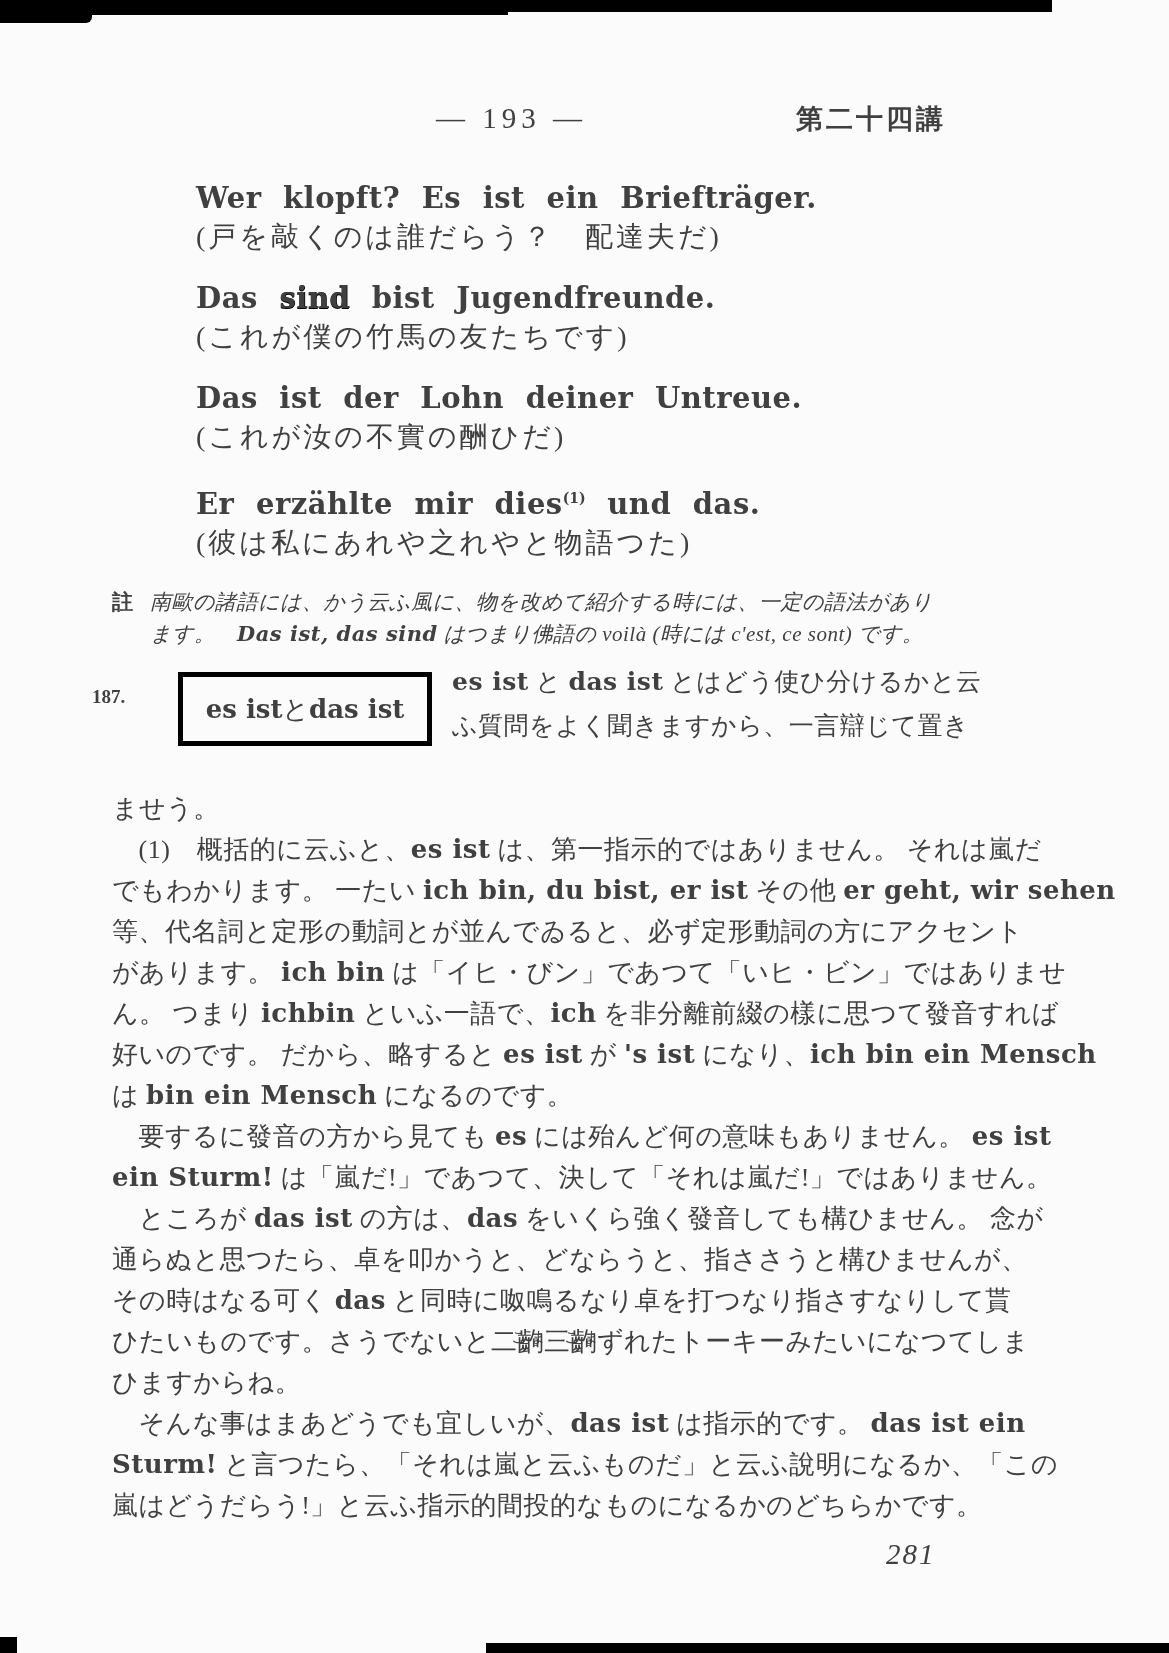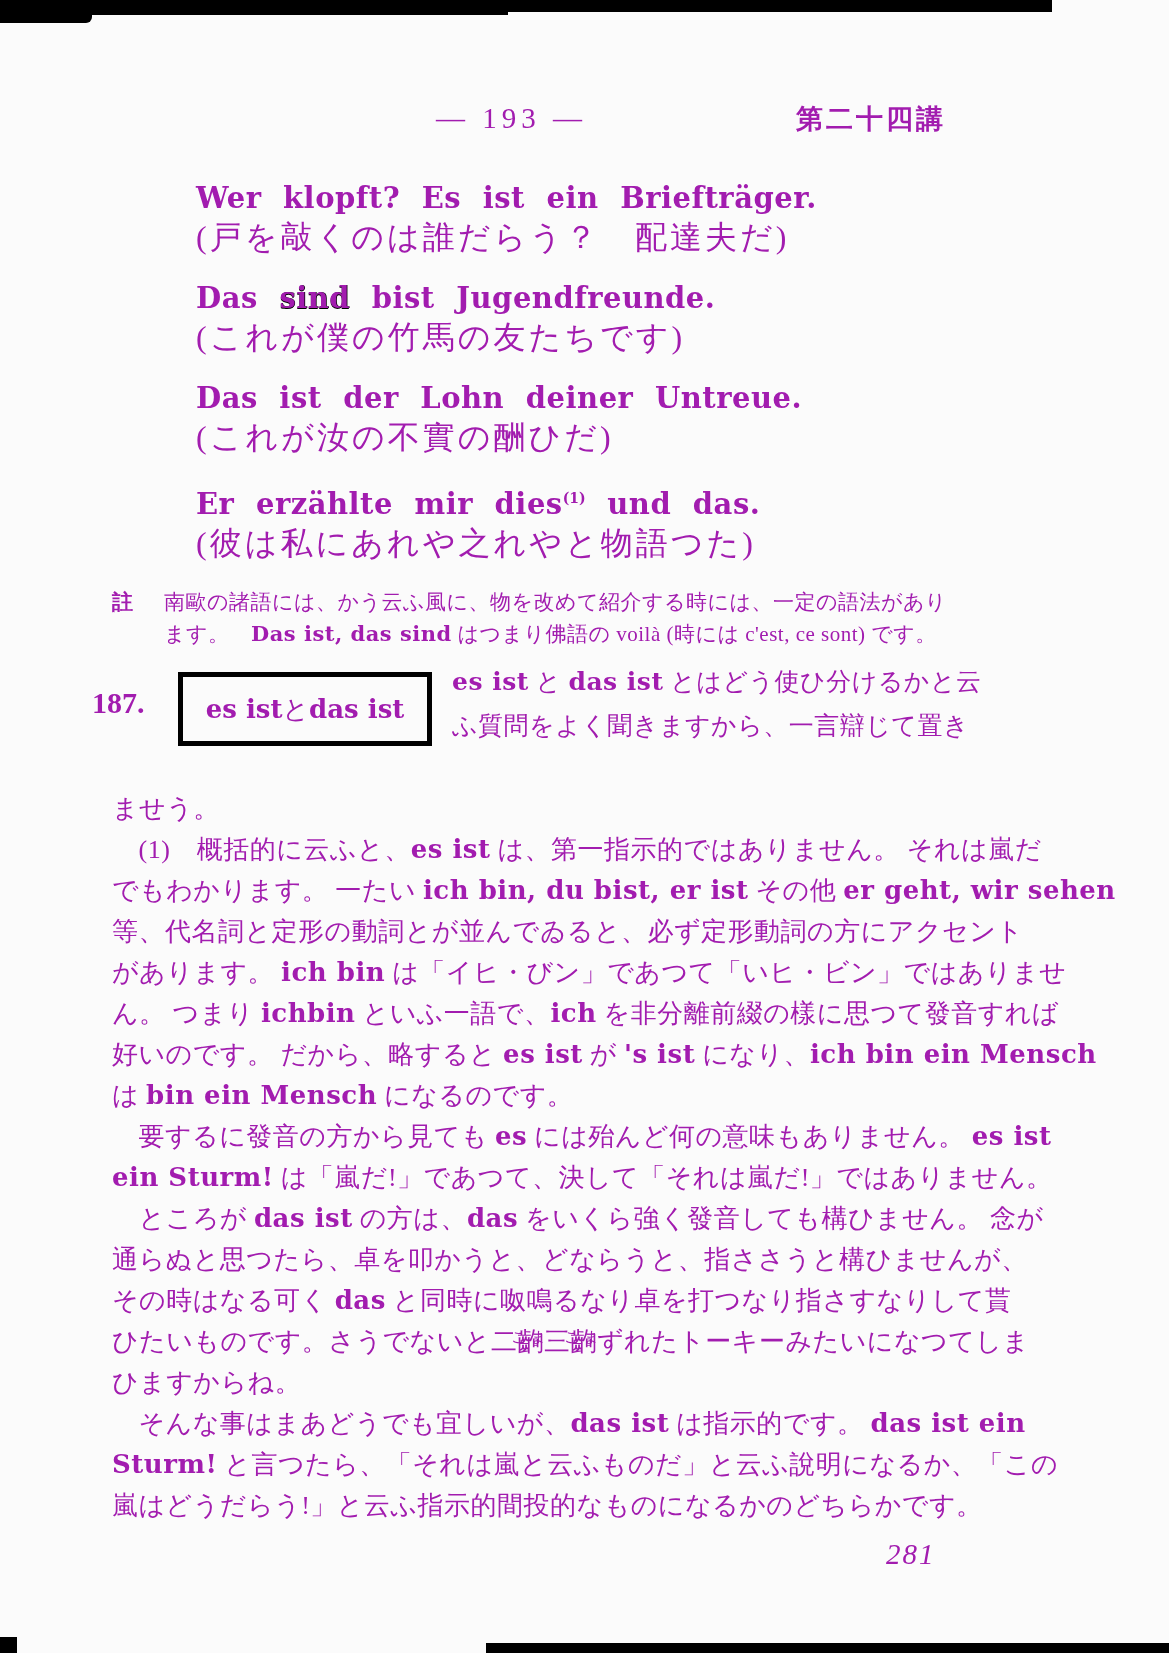--- a/index.html
+++ b/index.html
@@ -1,21 +1,21 @@
 <!DOCTYPE html>
 <html><head>
 <meta charset="utf-8">
 <style>
   html,body{margin:0;padding:0;background:#e8e8e8;}
   .page{
     position:relative;
     width:1169px;height:1653px;
     background:#fbfbfb;
     overflow:hidden;
-    color:#a21caf;
+    color:#404040;
     font-family:"Liberation Serif",serif;
   }
   
   .artifact{position:absolute;background:#000;}
   .top-bar{left:0;top:0;width:1052px;height:12px;}
   .top-blob{left:0;top:0;width:92px;height:23px;border-radius:0 0 6px 0;}
   .top-blob2{left:88px;top:0;width:420px;height:15px;}
   .bottom-bar{left:486px;top:1643px;width:683px;height:10px;}
   .bottom-blob{left:0;top:1637px;width:17px;height:16px;}
 
@@ -23,28 +23,28 @@
   .seg.de,.de{font-family:"DejaVu Serif",serif;font-weight:700;}
   .seg.deb{font-family:"DejaVu Serif",serif;font-weight:700;text-shadow:0.7px 0 #000,0 0.5px #000;margin-top:20px;}
   .seg.lat{font-family:"Liberation Serif",serif;}
   .seg.sup{font-family:"DejaVu Serif",serif;font-weight:700;font-size:14px;vertical-align:11px;letter-spacing:0;}
 
   .header-pgnum{position:absolute;left:436px;top:102px;font-size:29px;letter-spacing:5px;}
   .header-chapter{position:absolute;left:796px;top:101px;font-size:27px;font-weight:700;letter-spacing:3px;}
 
   .examples{position:absolute;left:196px;top:179px;width:820px;}
   .ex-de{font-size:29px;line-height:39px;word-spacing:11px;letter-spacing:0.5px;white-space:nowrap;}
-  .ex-jp{font-size:32px;line-height:38px;letter-spacing:3px;margin-bottom:23px;white-space:nowrap;}
+  .ex-jp{font-size:28px;line-height:38px;letter-spacing:3px;margin-bottom:23px;white-space:nowrap;}
 
   .note{position:absolute;left:112px;top:586px;width:960px;}
   .note-label{position:absolute;left:0;top:2px;font-size:21px;font-weight:700;}
-  .note-lines{margin-left:52px;}
+  .note-lines{margin-left:38px;font-style:italic;}
   .note-line{font-size:21px;line-height:32px;letter-spacing:0.5px;white-space:nowrap;}
 
-  .sec-number{position:absolute;left:92px;top:686px;font-size:30px;font-weight:700;}
+  .sec-number{position:absolute;left:92px;top:686px;font-size:19px;font-weight:700;}
   .sec-box{position:absolute;left:178px;top:672px;width:244px;height:64px;border:5px solid #000;
            display:flex;align-items:center;justify-content:center;white-space:nowrap;font-size:26px;}
   .sec-intro{position:absolute;left:452px;top:660px;width:520px;}
   .intro-line{font-size:25px;line-height:44px;letter-spacing:0.5px;white-space:nowrap;}
 
   .bodytext{position:absolute;left:112px;top:788px;width:945px;}
   .bline{font-size:26px;line-height:41px;letter-spacing:0.5px;white-space:nowrap;}
 
   .rb{position:relative;}
   .rt{position:absolute;top:-10px;left:50%;transform:translateX(-50%);

